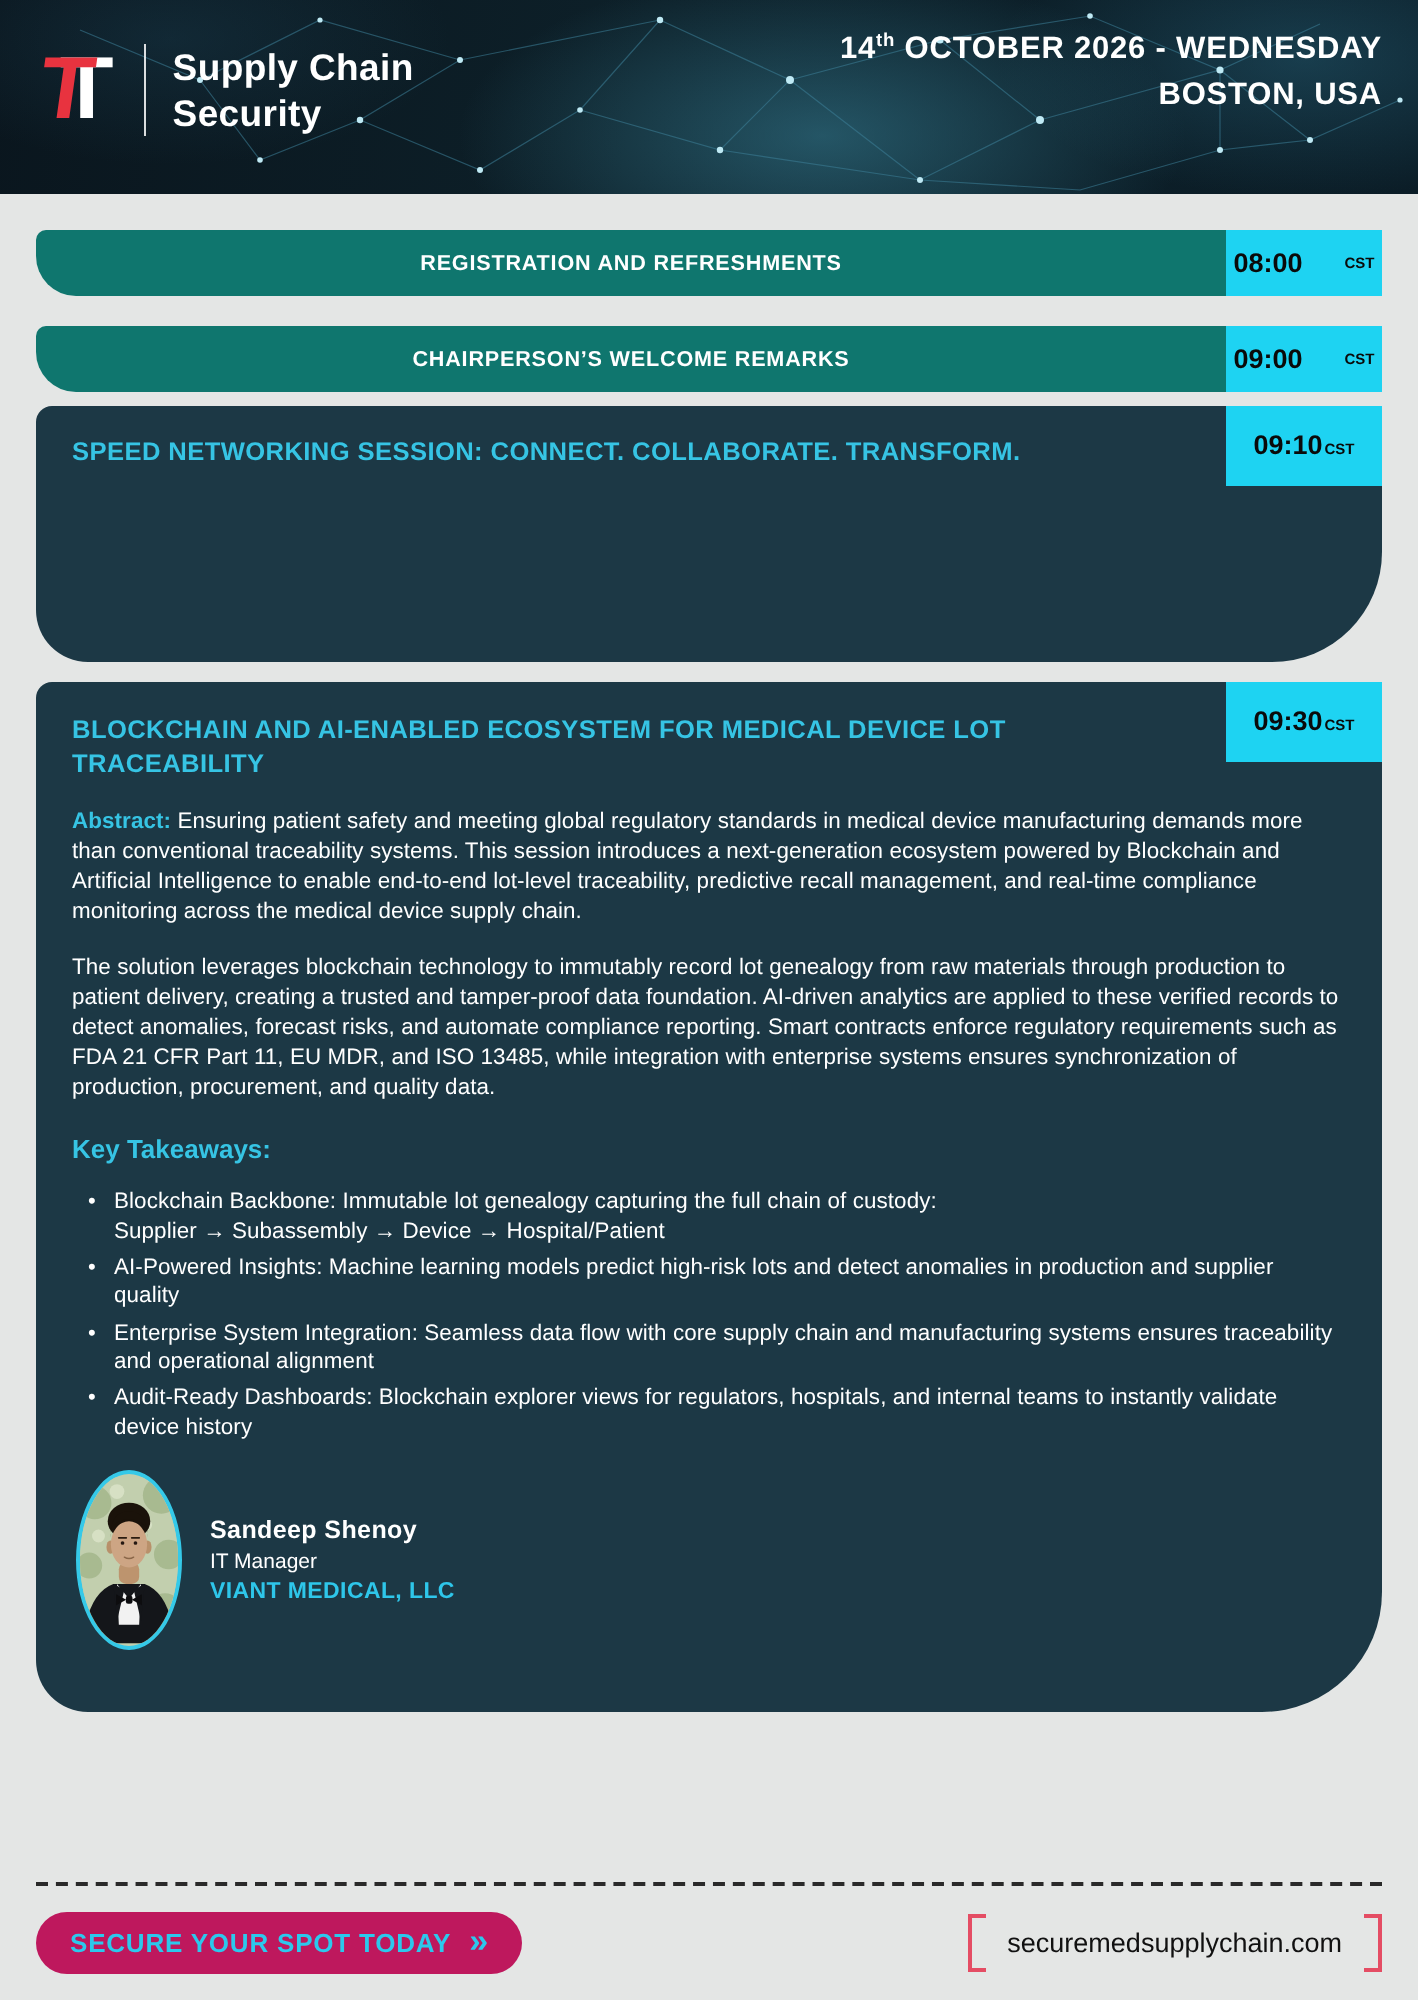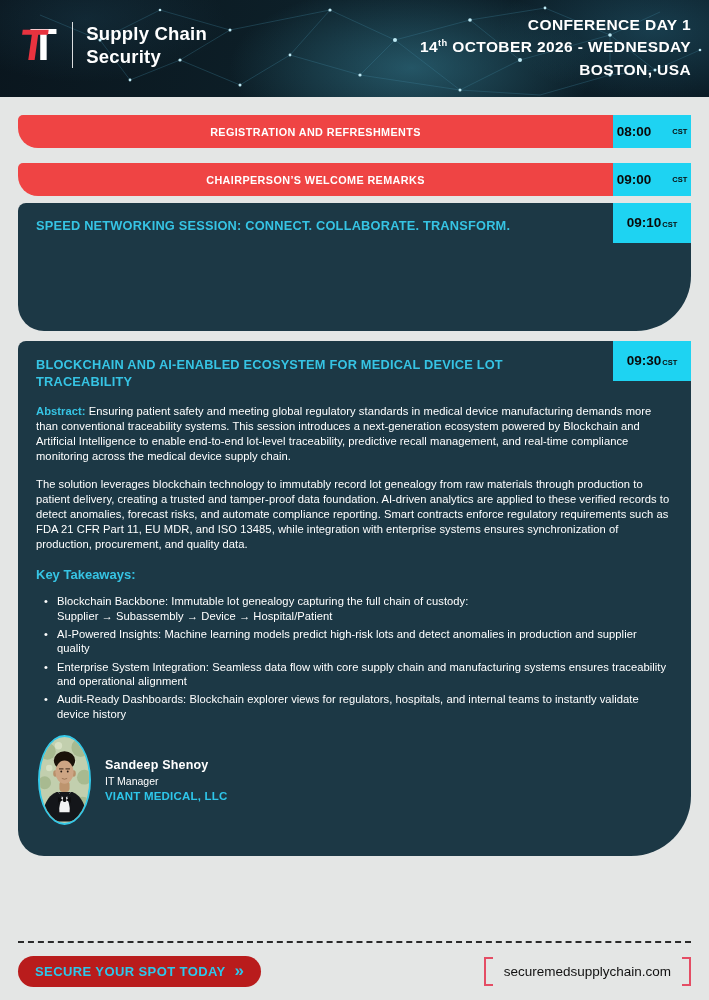--- a/index.html
+++ b/index.html
@@ -33,21 +33,21 @@
   .conf-info {
     position:absolute; right:18px; top:14px; z-index:2;
     text-align:right; color:#ffffff; font-weight:bold;
     font-size:15.5px; line-height:1.45; letter-spacing:.4px;
   }
   .conf-info sup { font-size:60%; vertical-align:super; }
   
   .content { padding:0 18px; }
   .bar {
     margin-top:15px; height:33px; display:flex; align-items:stretch;
-    background:#ef4444; border-radius:5px 0 0 20px; overflow:hidden;
+    background:#0f766e; border-radius:5px 0 0 20px; overflow:hidden;
   }
   .bar.first { margin-top:18px; }
   .bar-label {
     flex:1; display:flex; align-items:center; justify-content:center;
     color:#ffffff; font-weight:bold; font-size:10.8px; letter-spacing:.4px;
   }
   .time-badge {
     width:78px; background:#1ed3f2; color:#0a0a0a;
     display:flex; align-items:baseline; justify-content:center;
     font-weight:bold; flex:none;
@@ -92,21 +92,21 @@
   .speaker-info { margin-left:14px; }
   .sp-name { font-weight:bold; font-size:12.5px; letter-spacing:.2px; }
   .sp-title { font-size:10.5px; margin-top:3px; }
   .sp-company { color:#2ec6ea; font-weight:bold; font-size:11.5px; margin-top:3px; letter-spacing:.2px; }
   
   .dash-sep { margin:85px 18px 0 18px; border-top:2px dashed #2a2a2a; height:0; }
   .footer-row {
     margin:13px 18px 0 18px; display:flex; align-items:center; justify-content:space-between;
   }
   .cta-btn {
-    background:#b91c1c; border:none; cursor:pointer;
+    background:#be185d; border:none; cursor:pointer;
     border-radius:16px; height:31px; padding:0 17px;
     display:inline-flex; align-items:center; gap:9px;
     color:#2cc8ec; font-family:"Liberation Sans", sans-serif;
     font-weight:bold; font-size:13px; letter-spacing:.4px;
   }
   .cta-btn .chev { font-size:17px; line-height:1; margin-top:-2px; }
   .website {
     display:flex; align-items:stretch; color:#111111; font-size:13.5px;
   }
   .website .br { width:9px; border:2px solid #e44d64; }
@@ -159,21 +159,20 @@
       <span class="t2">T</span>
     </div>
     <div class="logo-div"></div>
     <div class="brand">
       <div>Supply Chain</div>
       <div>Security</div>
     </div>
   </div>
 
   <div class="conf-info">
-    <div>CONFERENCE DAY 1</div>
     <div><span>14</span><sup>th</sup><span> OCTOBER 2026 - WEDNESDAY</span></div>
     <div>BOSTON, USA</div>
   </div>
 </div>
 
 <div class="content">
 
   <div class="bar first">
     <div class="bar-label">REGISTRATION AND REFRESHMENTS</div>
     <div class="time-badge">

